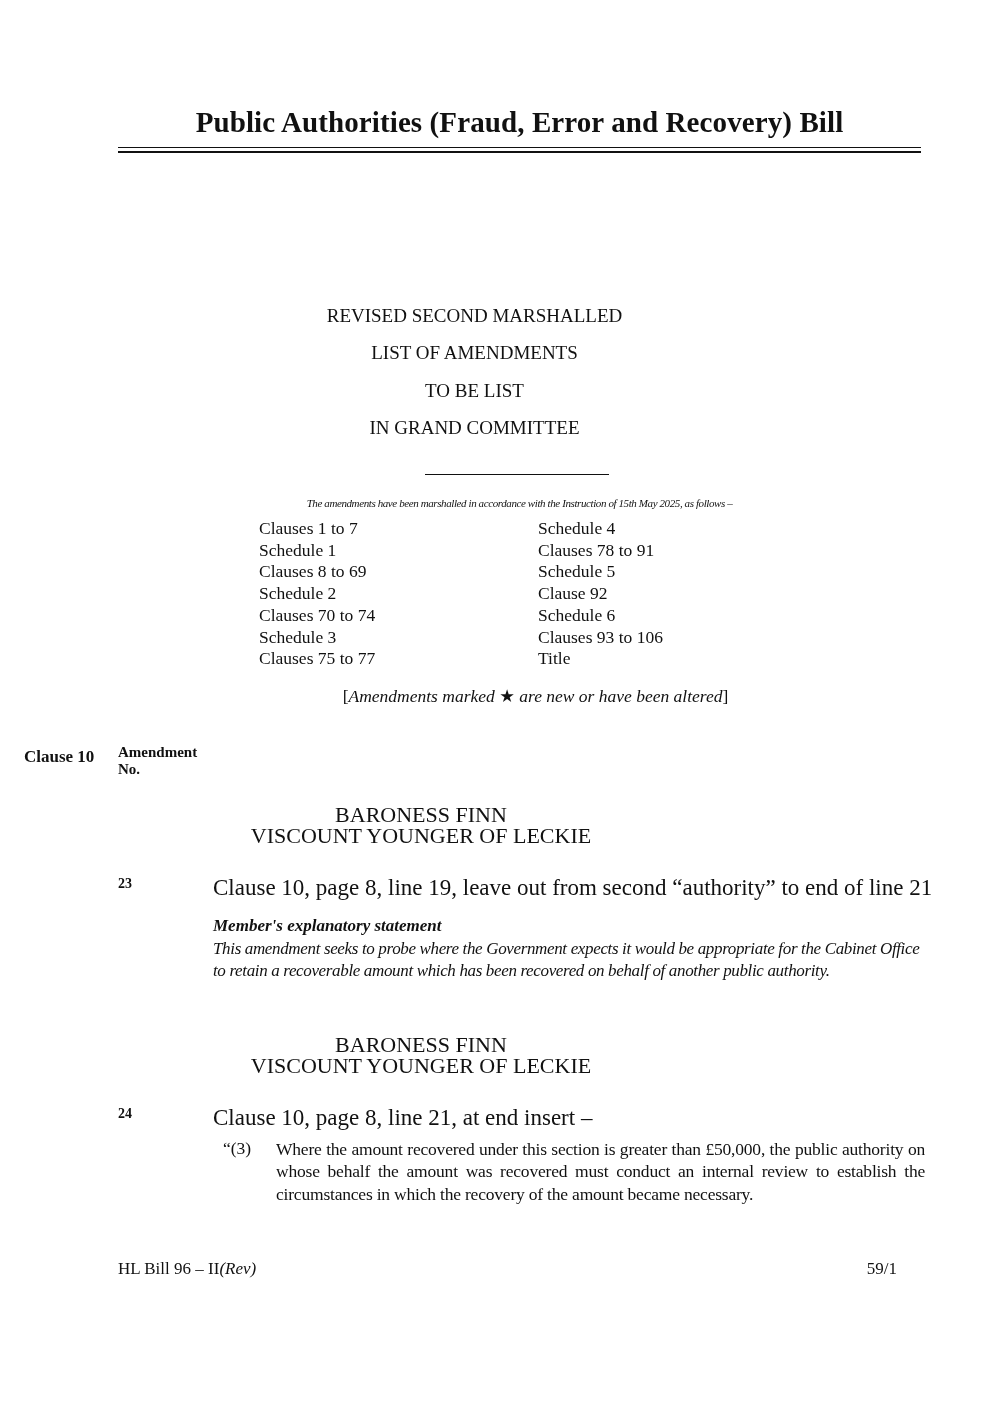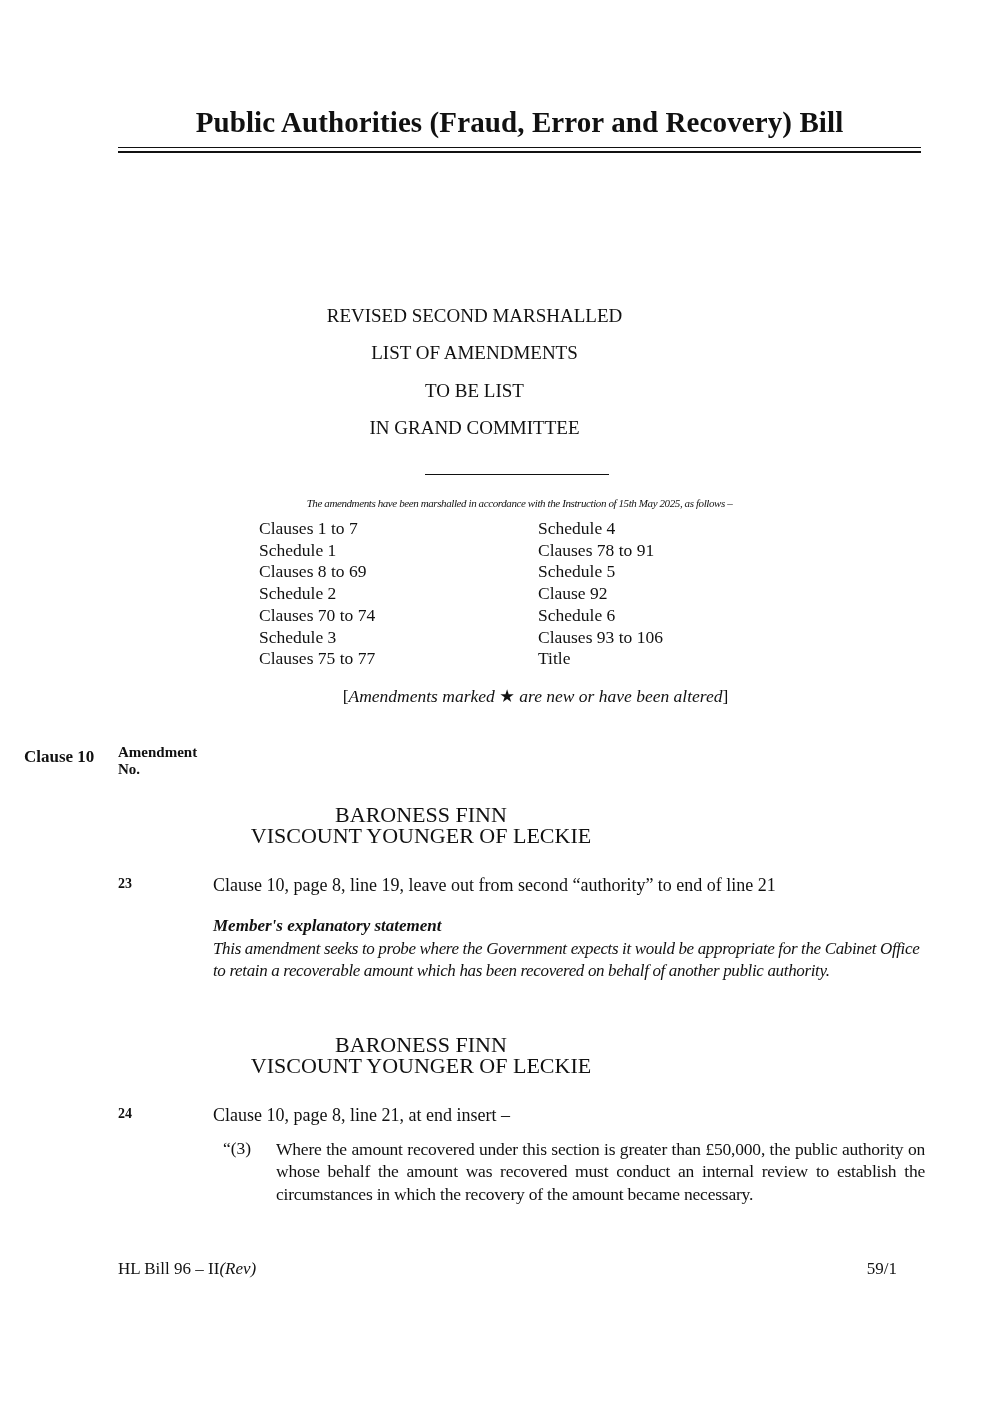--- a/index.html
+++ b/index.html
@@ -12,21 +12,21 @@
   .short-rule { left: 401px; width: 184px; top: 474px; border-top: 1px solid #111; }
   .intro { left: 94px; width: 803px; top: 497px; text-align: center; font-style: italic; font-size: 11px; letter-spacing: -0.4px; }
   .sched-col { font-size: 17.5px; line-height: 21.7px; }
   .sched-col div { white-space: nowrap; }
   .note { left: 16px; width: 991px; top: 686px; text-align: center; font-size: 17.5px; }
   .note i { font-style: italic; }
   .amdno { left: 94px; top: 744px; font-size: 15px; font-weight: bold; line-height: 17px; }
   .clause-heading { left: 0; width: 975px; top: 747px; font-size: 17px; font-weight: bold; }
   .names { left: 0; width: 794px; text-align: center; font-size: 22px; line-height: 21px; }
   .num { left: 94px; font-size: 14px; font-weight: bold; }
-  .text { left: 189px; font-size: 18px; }
+  .text { left: 189px; font-size: 23px; }
   .exp-title { left: 189px; top: 916px; font-size: 17px; font-weight: bold; font-style: italic; }
   .exp-body { left: 189px; top: 938px; width: 710px; font-size: 17px; font-style: italic; line-height: 22px; letter-spacing: -0.35px; }
   .sub-label { left: 199px; top: 1138px; font-size: 17.5px; }
   .sub-body { left: 252px; top: 1138px; width: 649px; font-size: 17.5px; line-height: 22.3px; text-align: justify; letter-spacing: -0.2px; }
   .footer-left { left: 94px; top: 1259px; font-size: 17px; }
   .footer-right { right: 94px; top: 1259px; font-size: 17px; }
 </style>
 </head>
 <body>
 

